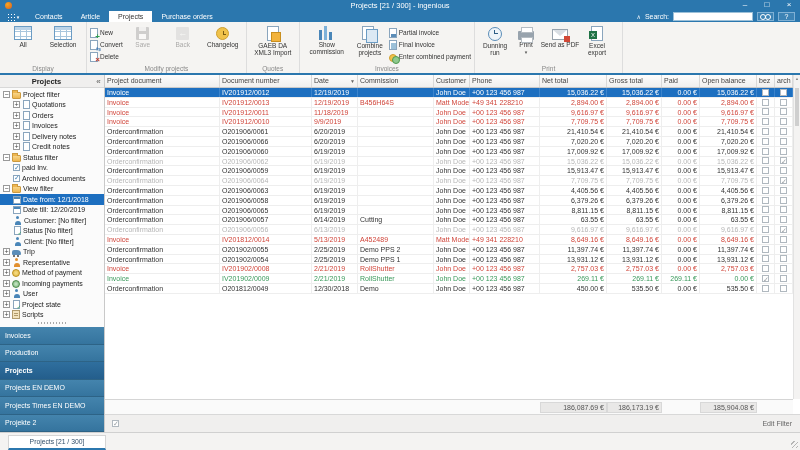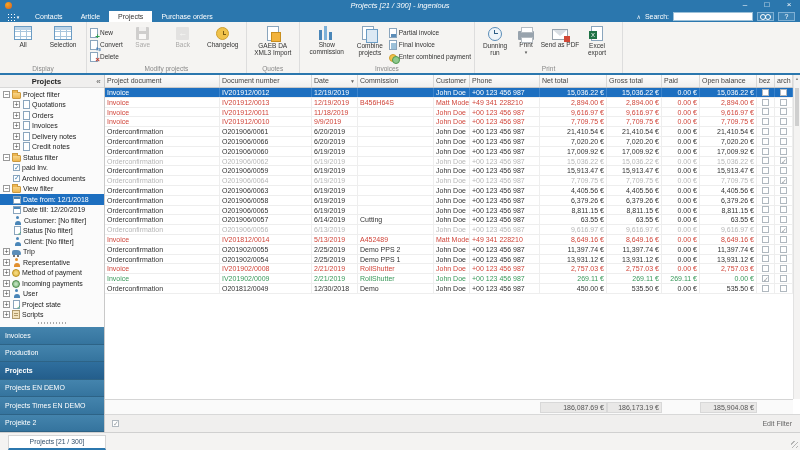--- a/index.html
+++ b/index.html
@@ -2,21 +2,21 @@
 <html><head>
 <meta charset="utf-8">
 <style>
   * { margin:0; padding:0; box-sizing:border-box; }
   html,body { width:800px; height:450px; overflow:hidden; }
   body { position:relative; font-family:"Liberation Sans",sans-serif; font-size:7px; color:#333; background:#fff; }
 
   
   .titlebar { position:absolute; top:0; left:0; width:800px; height:11px; background:#2b77ae; display:flex; align-items:center; color:#fff; z-index:5; }
   .logo { width:7px; height:7px; border-radius:50%; background:radial-gradient(circle at 35% 35%, #f6a623, #d95f1e); margin-left:5px; }
-  .wtitle { position:absolute; left:50%; transform:translateX(-50%); font-size:7.5px; white-space:nowrap;font-style:italic; }
+  .wtitle { position:absolute; left:50%; transform:translateX(-50%); font-size:7.5px; white-space:nowrap; }
   .winbtns { margin-left:auto; display:flex; }
   .winbtn { width:22px; height:11px; text-align:center; font-size:8px; line-height:10px; color:#fff; cursor:default; }
 
   
   .tabrow { position:absolute; top:11px; left:0; width:800px; height:11px; background:#2b77ae; display:flex; align-items:stretch; color:#fff; z-index:5; }
   .appmenu { width:26px; display:flex; align-items:center; justify-content:center; gap:2px; }
   .appgrid { width:8px; height:8px; background-image:radial-gradient(#fff 36%, transparent 38%); background-size:3px 3px; }
   .appcaret { font-size:5px; }
   .tab { padding:0 9px; line-height:11px; font-size:7px; white-space:nowrap; }
   .tab.active { background:#fff; color:#333; }

